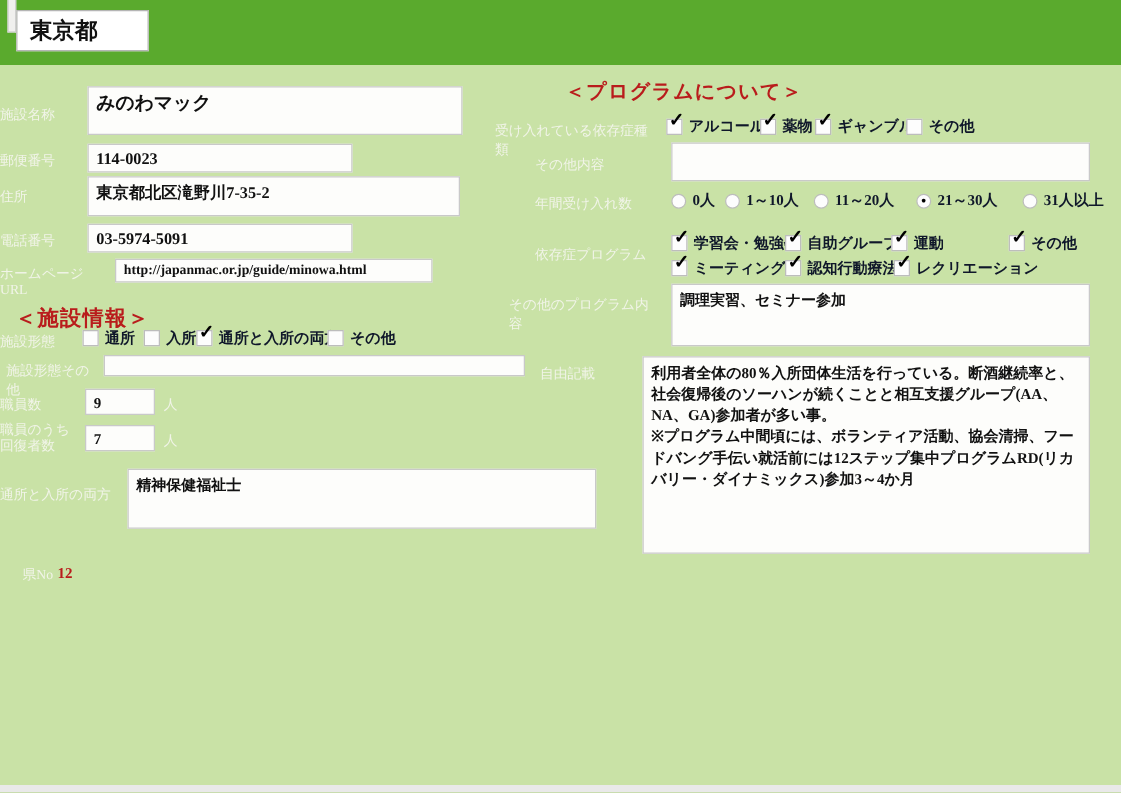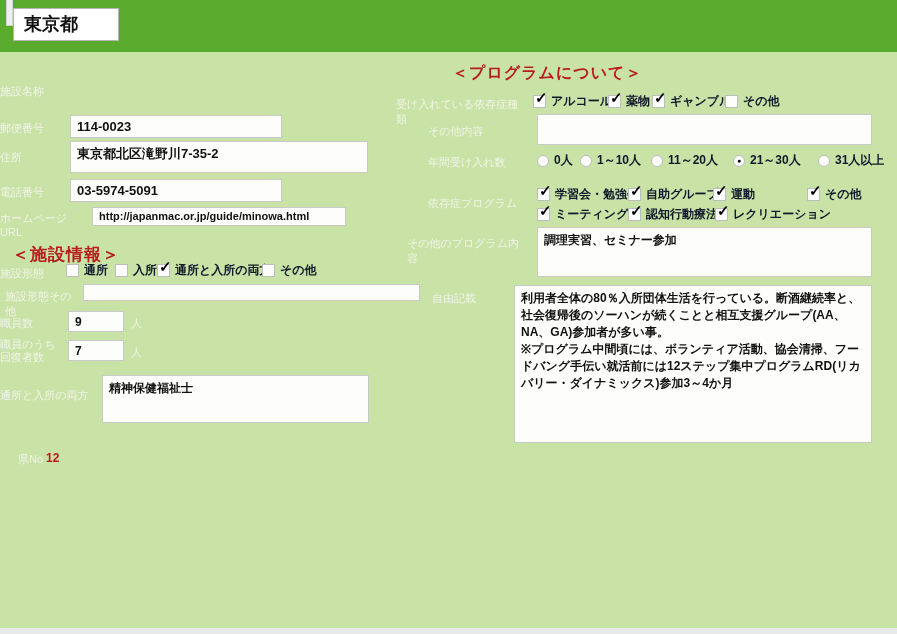--- a/index.html
+++ b/index.html
@@ -1,20 +1,20 @@
 <!DOCTYPE html>
 <html><head>
 <meta charset="utf-8">
 <style>
   * { margin:0; padding:0; box-sizing:border-box; }
   body { background:#9db87c; }
   .screen {
     position:relative; width:897px; height:634px;
     background:#c9e2a6; overflow:hidden;
-    font-family:Liberation Sans, sans-serif;
+    font-family:Liberation Serif, serif;
     padding-left:28px;
   }
   .topbar { position:absolute; left:0; top:0; width:897px; height:52px; background:#5aaa2d; }
   .notch { position:absolute; left:6px; top:0; width:7px; height:26px; background:#f0f0ee; border:1px solid #cfcfcf; border-top:none; }
   .pref-box {
     position:absolute; left:13px; top:8px; width:106px; height:33px;
     background:#ffffff; border:1px solid #b5b5b5;
     font-size:18px; font-weight:bold; color:#111; line-height:31px; padding-left:10px;
   }
   .lbl { position:absolute; color:#f1f4e8; font-size:11px; }
@@ -44,20 +44,21 @@
 </style>
 </head>
 <body>
 
 <div class="screen">
   <div class="topbar"></div>
   <div class="notch"></div>
   <div class="pref-box">東京都</div>
 
   <div class="lbl r" style="left:0;top:84px;width:60px;">施設名称</div>
+  <div class="input big-name" style="left:70px;top:69px;width:300px;height:39px;">みのわマック</div>
 
   <div class="lbl r" style="left:0;top:121px;width:60px;">郵便番号</div>
   <div class="input" style="left:70px;top:115px;width:212px;height:23px;">114-0023</div>
 
   <div class="lbl r" style="left:0;top:150px;width:60px;">住所</div>
   <div class="input" style="left:70px;top:141px;width:298px;height:32px;">東京都北区滝野川7-35-2</div>
 
   <div class="lbl r" style="left:0;top:185px;width:60px;">電話番号</div>
   <div class="input" style="left:70px;top:179px;width:212px;height:23px;">03-5974-5091</div>
 
@@ -98,21 +99,21 @@
   <div class="lbl r" style="left:0;top:316px;width:58px;">職員数</div>
   <div class="input sm" style="left:68px;top:311px;width:56px;height:21px;">9</div>
   <div class="unit" style="left:131px;top:316px;">人</div>
 
   <div class="lbl r two-line" style="left:0;top:338px;width:58px;">職員のうち
 回復者数</div>
   <div class="input sm" style="left:68px;top:340px;width:56px;height:21px;">7</div>
   <div class="unit" style="left:131px;top:345px;">人</div>
 
   <div class="lbl r" style="left:0;top:388px;width:97px;">通所と入所の両方</div>
-  <div class="area" style="left:102px;top:375px;width:267px;height:48px;">精神保健福祉士</div>
+  <div class="area" style="left:102px;top:375px;width:375px;height:48px;">精神保健福祉士</div>
 
   <div class="lbl" style="left:18px;top:452px;">県No</div>
   <div class="plain-val" style="left:46px;top:451px;">12</div>
 
   <div class="sec-title" style="left:452px;top:63px;font-size:16px;">＜プログラムについて＞</div>
 
   <div class="lbl r" style="left:396px;top:97px;width:132px;">受け入れている依存症種類</div>
   <div class="cb" style="left:533px;top:93px;">
     <span class="box">
         <span class="mark">✓</span>

